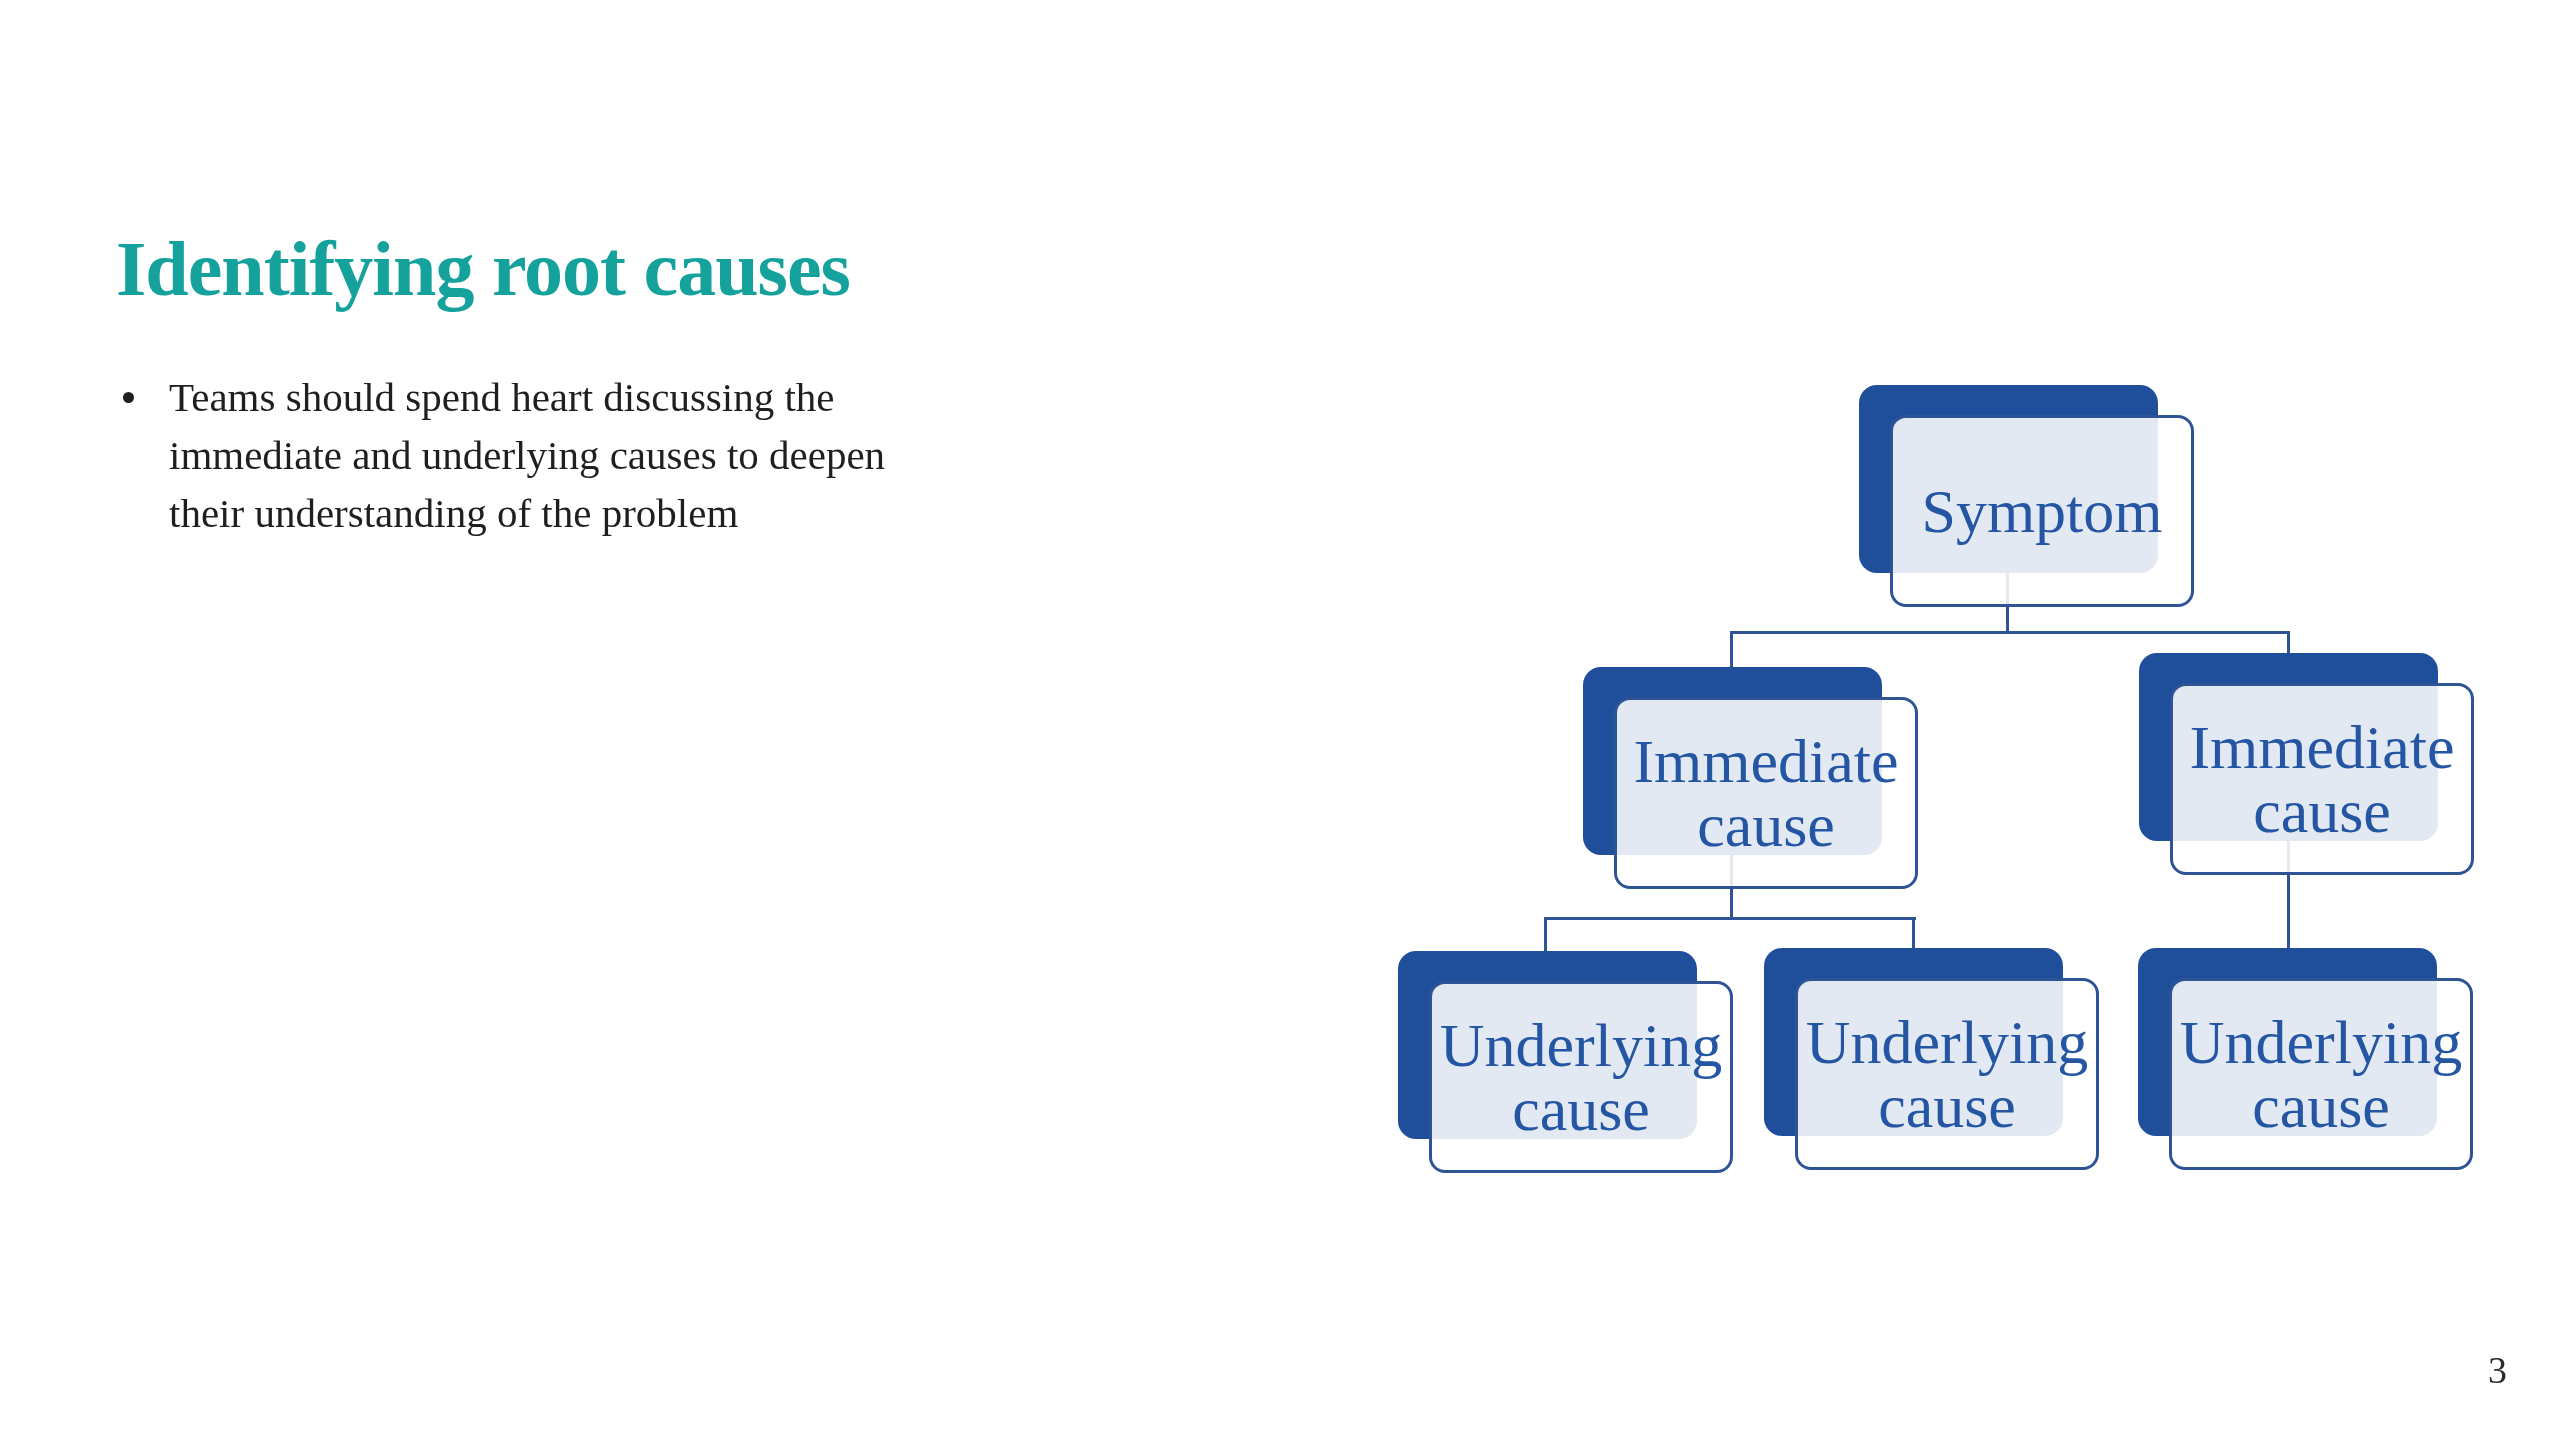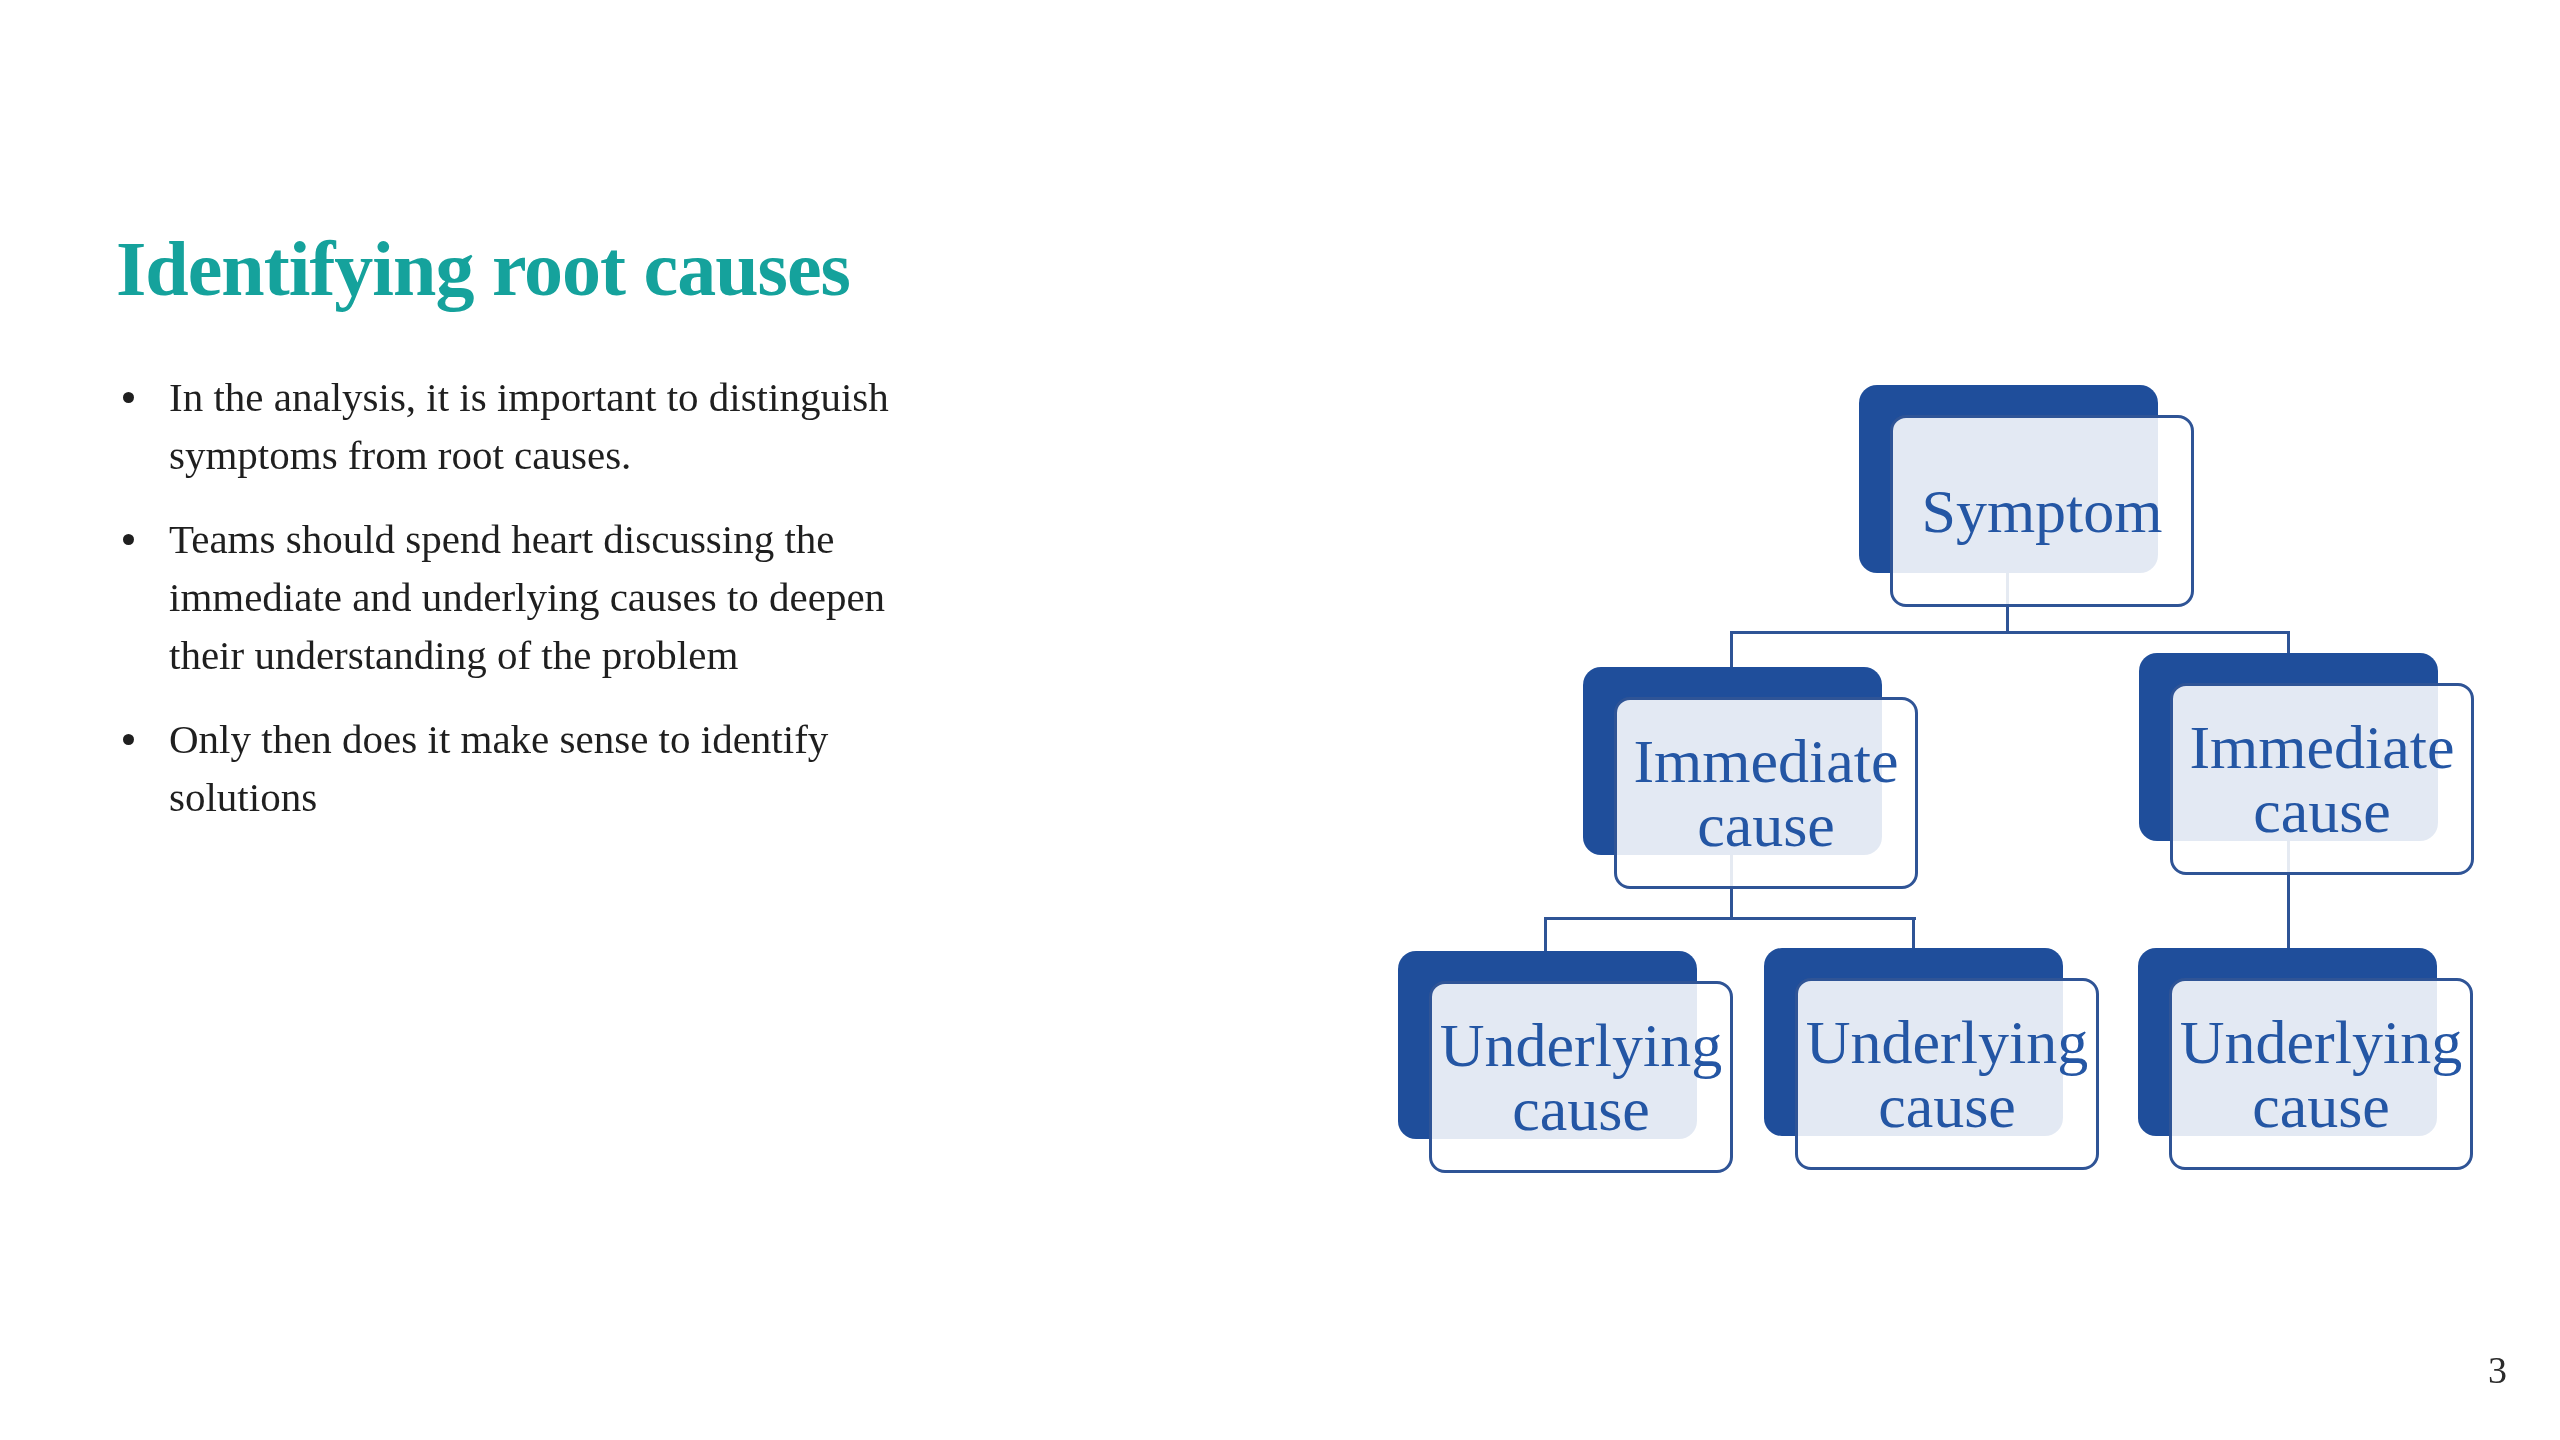--- a/index.html
+++ b/index.html
@@ -80,27 +80,23 @@
   }
 </style>
 </head>
 <body>
 
 <div class="slide">
 
   <h1 class="title">Identifying root causes</h1>
 
   <ul class="bullets">
-    <li>In the analysis, it is important to distinguish
-symptoms from root causes.</li>
     <li>Teams should spend heart discussing the
 immediate and underlying causes to deepen
 their understanding of the problem</li>
-    <li>Only then does it make sense to identify
-solutions</li>
   </ul>
 
   <div class="diagram">
 
     <div class="conn v" style="left:1970px;top:573px;height:61px;"></div>
     <div class="conn h" style="left:1694px;top:631px;width:560px;"></div>
     <div class="conn v" style="left:1694px;top:631px;height:38px;"></div>
     <div class="conn v" style="left:2251px;top:631px;height:24px;"></div>
     <div class="conn v" style="left:1694px;top:855px;height:65px;"></div>
     <div class="conn h" style="left:1508px;top:917px;width:372px;"></div>

